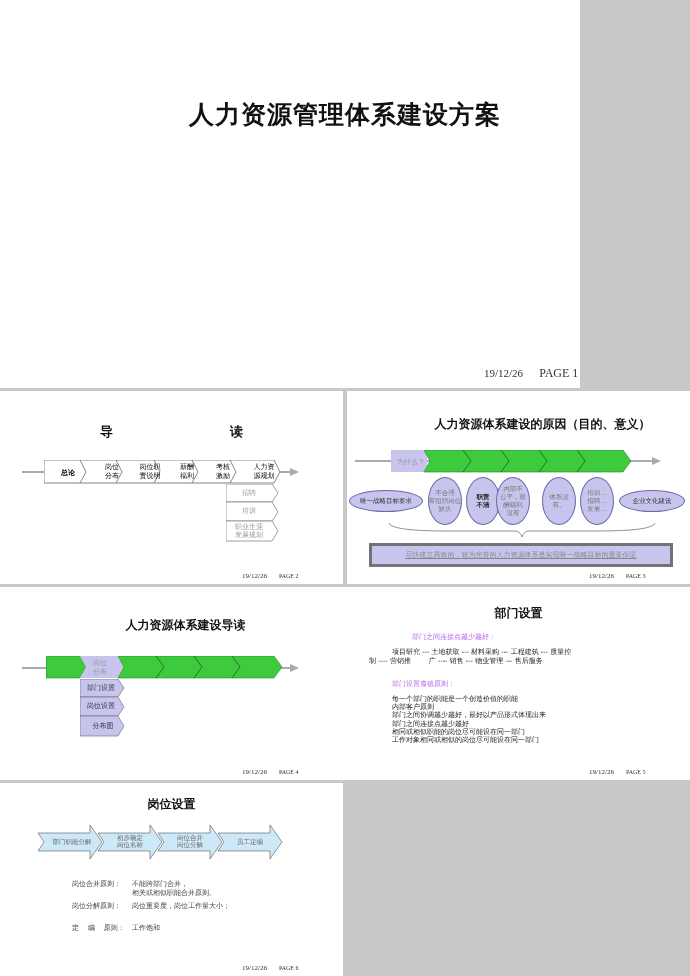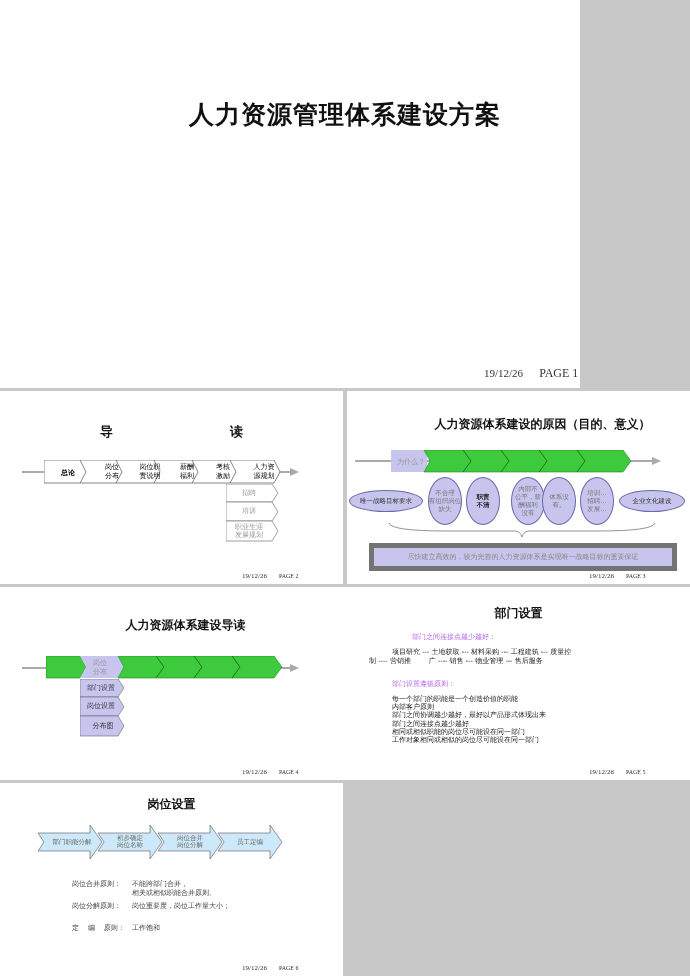--- a/index.html
+++ b/index.html
@@ -87,34 +87,34 @@
     <polyline points="148,0 156,11 148,22" fill="none" stroke="#1a5a1a" stroke-width="0.8"></polyline>
     <polyline points="186,0 194,11 186,22" fill="none" stroke="#1a5a1a" stroke-width="0.8"></polyline>
   </svg>
   <div class="txt" style="left:50px;top:66px;font-size:7px;color:#999;">为什么？</div>
   <div class="oval" style="left:2px;top:99px;width:72px;height:20px;color:#333;">唯一战略目标要求</div>
   <div class="oval" style="left:81px;top:86px;width:32px;height:46px;white-space:pre;">不合理
 有组织岗位
 缺失</div>
   <div class="oval" style="left:119px;top:86px;width:32px;height:46px;white-space:pre;color:#222;font-weight:bold;">职责
 不清</div>
-  <div class="oval" style="left:164px;top:86px;width:32px;height:46px;white-space:pre;">内部不
+  <div class="oval" style="left:149px;top:86px;width:32px;height:46px;white-space:pre;">内部不
 公平，薪
 酬福利
 没有</div>
   <div class="oval" style="left:195px;top:86px;width:32px;height:46px;white-space:pre;">体系没
 有。</div>
   <div class="oval" style="left:233px;top:86px;width:32px;height:46px;white-space:pre;">培训…
 招聘…
 发展…</div>
   <div class="oval" style="left:272px;top:99px;width:64px;height:20px;color:#333;">企业文化建设</div>
   <svg style="position:absolute;left:40px;top:130px;" width="270" height="18">
     <path d="M2,2 Q4,10 60,10 L128,10 Q133,10 135,16 Q137,10 142,10 L210,10 Q266,10 268,2" fill="none" stroke="#777" stroke-width="0.8"></path>
   </svg>
-  <div style="position:absolute;left:22px;top:152px;width:298px;height:18px;background:#c7c5ee;border:5px solid #737373;display:flex;align-items:center;justify-content:center;font-size:7px;color:#888;">尽快建立高效的，较为完善的人力资源体系是实现唯一战略目标的重要保证</div>
+  <div style="position:absolute;left:22px;top:152px;width:298px;height:18px;background:#c7c5ee;border:3px solid #737373;display:flex;align-items:center;justify-content:center;font-size:7px;color:#888;text-decoration:underline;">尽快建立高效的，较为完善的人力资源体系是实现唯一战略目标的重要保证</div>
   <div class="footer sfoot">
     <span>19/12/26</span><span class="pg">PAGE 3</span>
   </div>
 </div>
 
 <div class="slide s4">
   <div class="stitle" style="top:30px;font-size:12px;">人力资源体系建设导读</div>
   <div class="line" style="left:22px;top:80px;width:270px;"></div>
   <div class="arrowhead" style="left:290px;top:77px;"></div>
   <svg style="position:absolute;left:46px;top:69px;" width="240" height="24">

